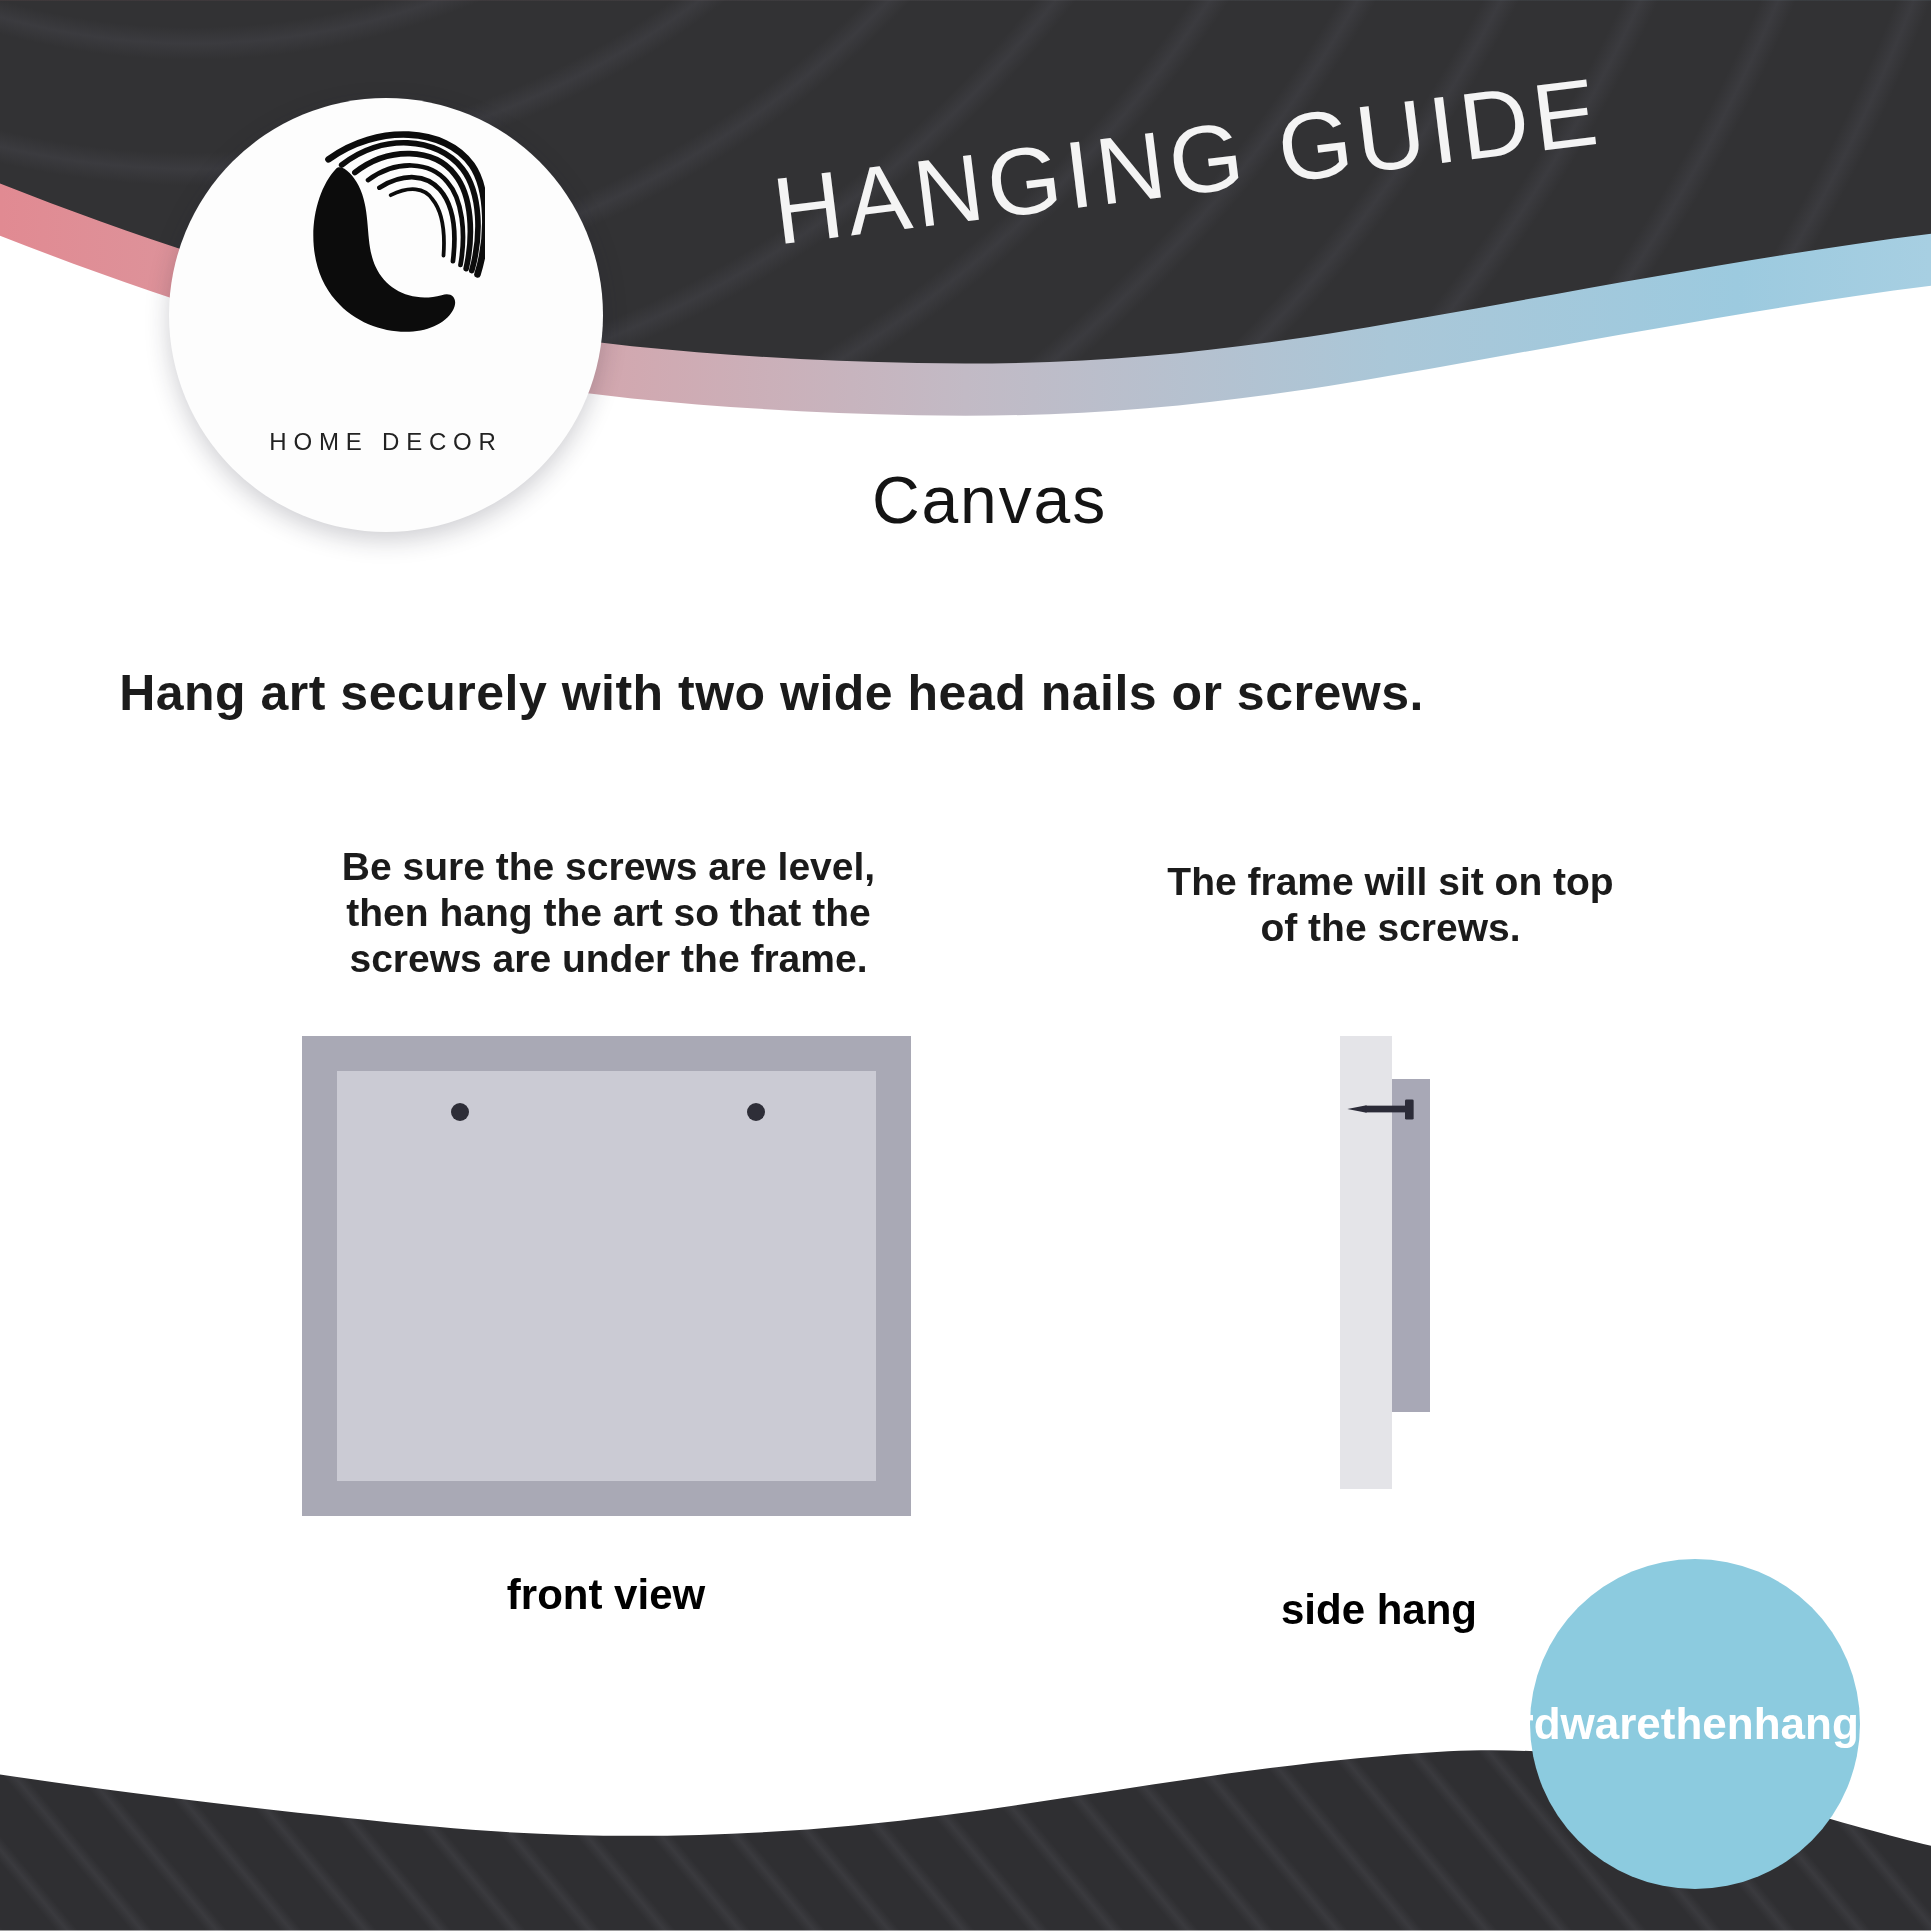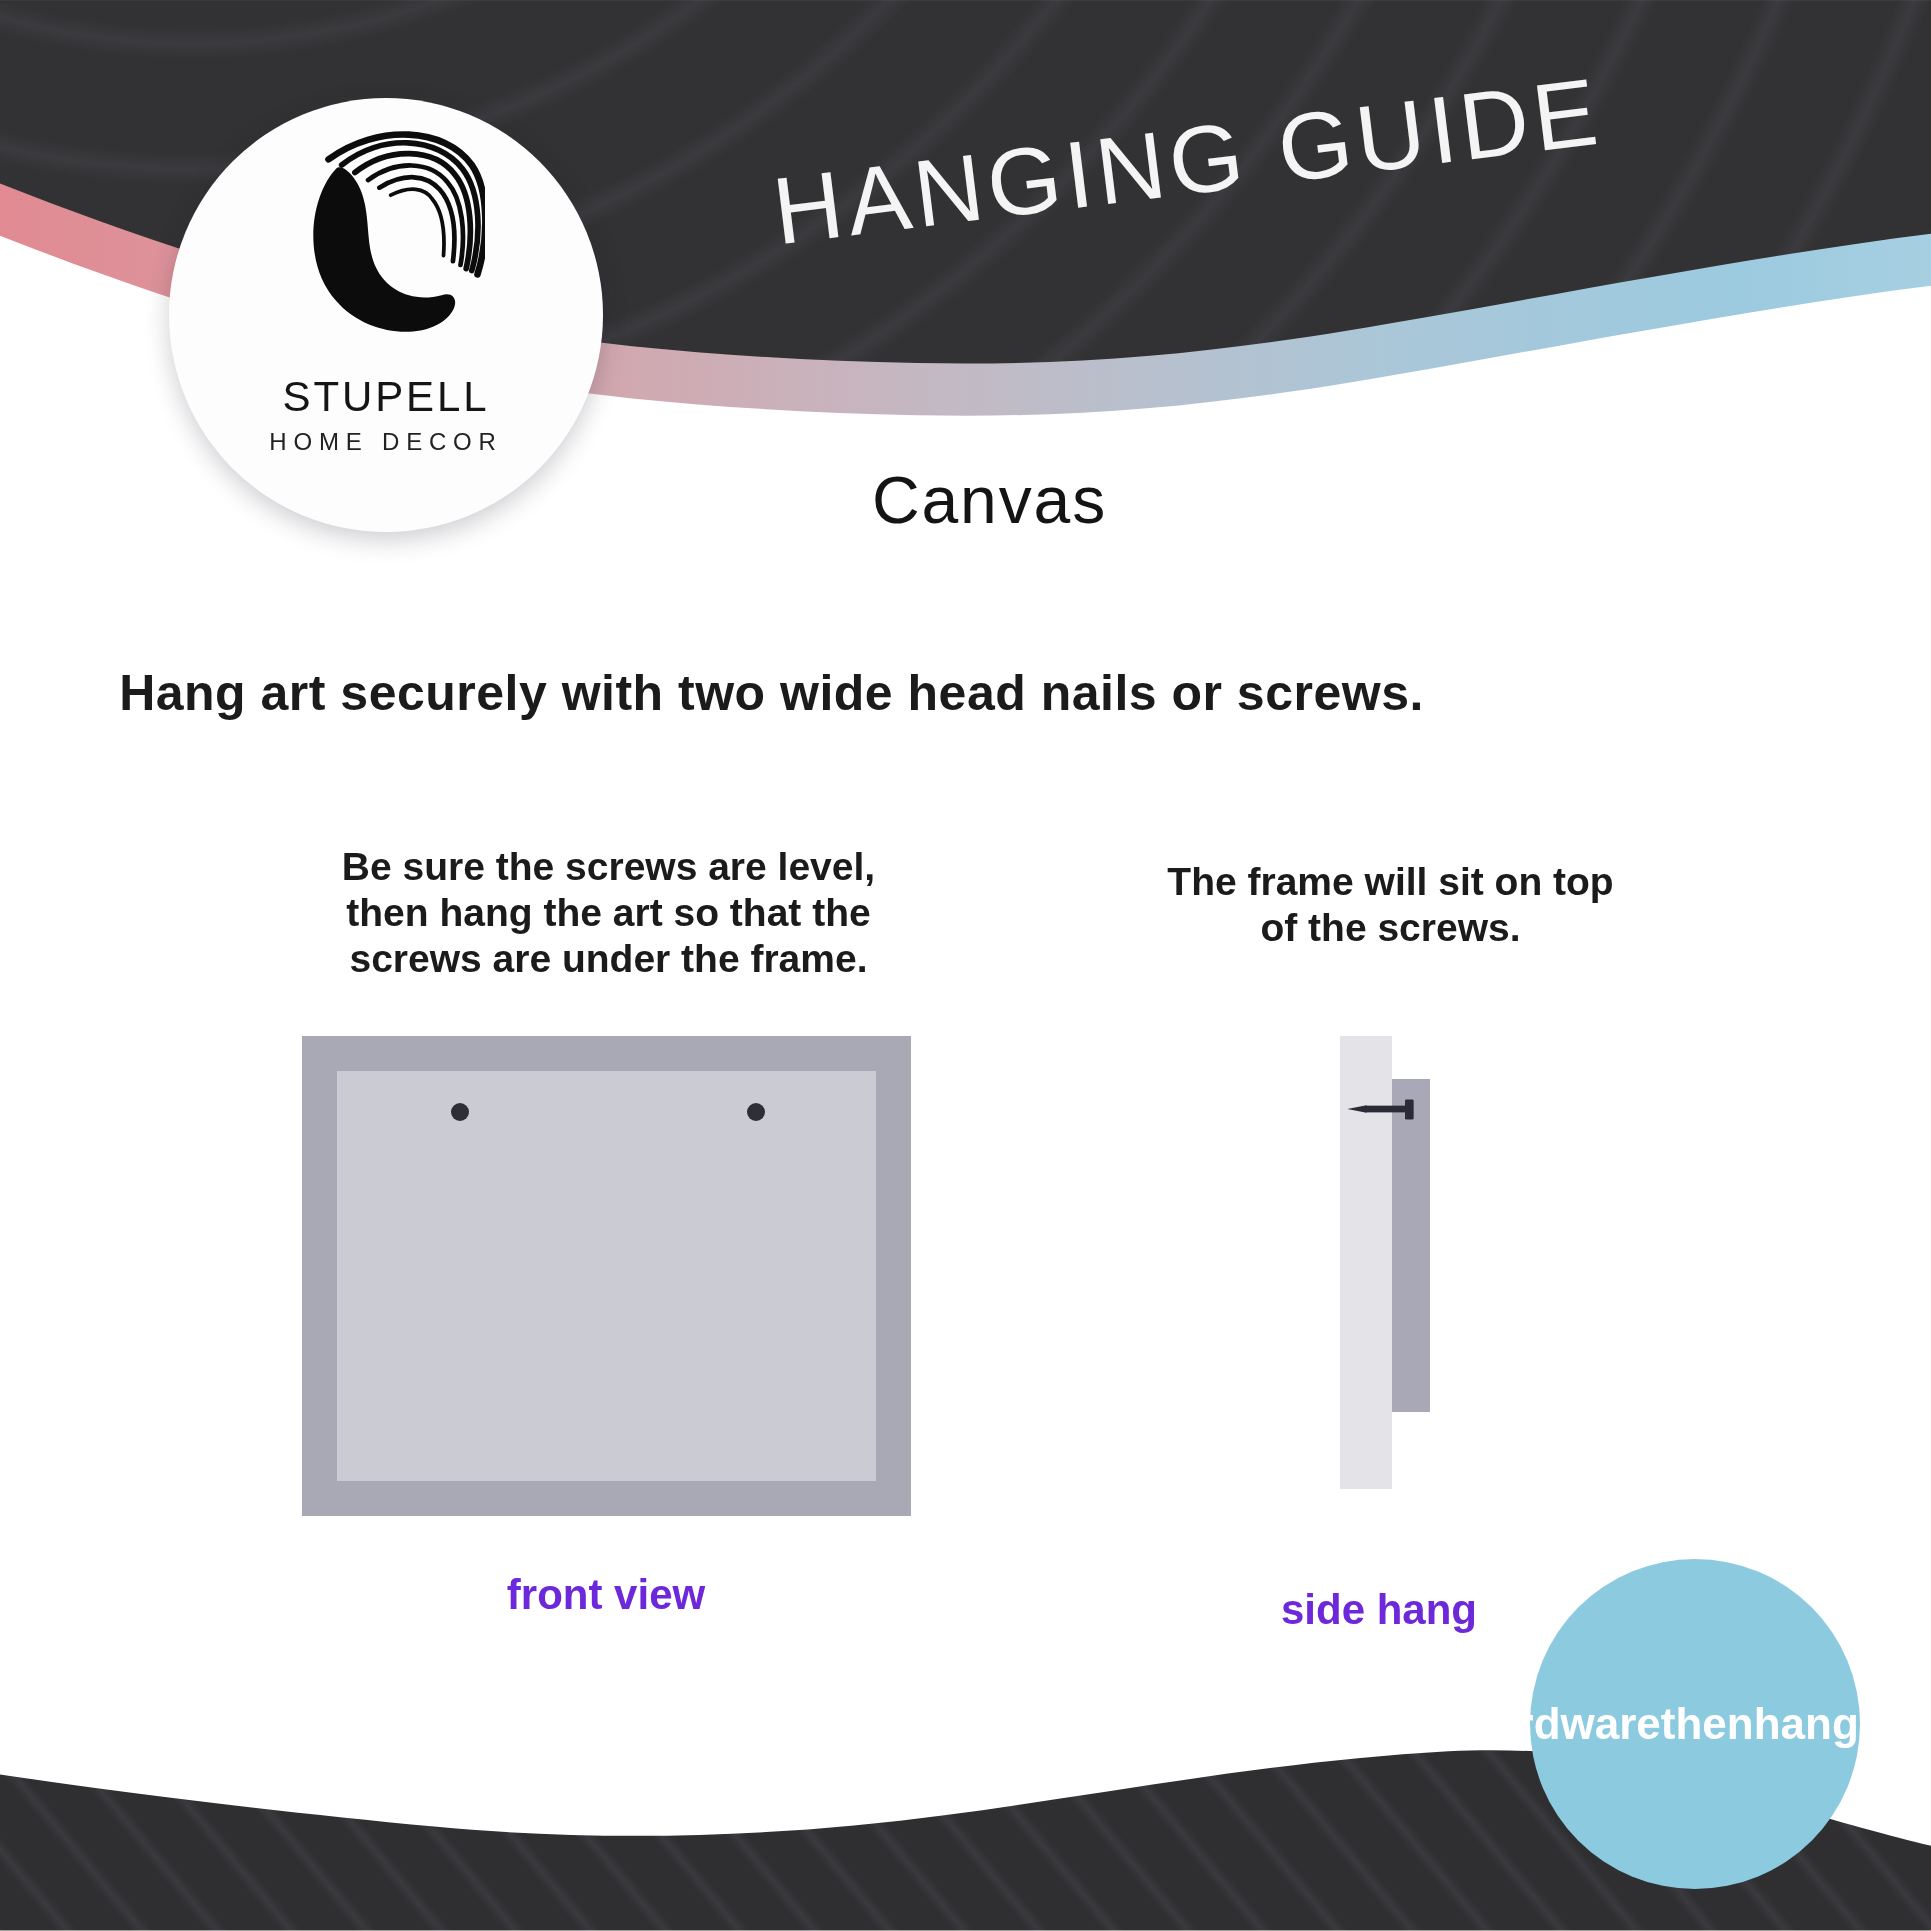--- a/index.html
+++ b/index.html
@@ -51,21 +51,21 @@
   #front-frame{
     position:absolute;left:302px;top:1036px;width:609px;height:480px;
     box-sizing:border-box;border:35px solid #a9a9b5;background:#cbcbd4;
   }
   .screw-dot{
     position:absolute;width:18.3px;height:18.3px;border-radius:50%;background:#2e2e38;
   }
   #screw-dot-left{left:451px;top:1103px;}
   #screw-dot-right{left:747px;top:1103px;}
 
-  .caption{font-size:42px;font-weight:700;line-height:50px;text-align:center;color:#6d28d9;}
+  .caption{font-size:42px;font-weight:700;line-height:50px;text-align:center;color:#000000;}
   #front-caption{position:absolute;left:413px;top:1570px;width:386px;}
   #side-caption{position:absolute;left:1186px;top:1585px;width:386px;}
 
   
   #side-wall{position:absolute;left:1340px;top:1036px;width:52px;height:453px;background:#e4e4e8;}
   #side-frame{position:absolute;left:1392px;top:1079px;width:38px;height:333px;background:#a8a8b6;}
   #nail-icon{position:absolute;left:1345px;top:1097px;}
 
   
   #footer-svg{position:absolute;left:0;top:1641px;}
@@ -114,21 +114,20 @@
       <g fill="none" stroke="#0c0c0c" stroke-linecap="round">
         <path d="M44,30 C96,-8 168,-4 196,36 C214,62 214,114 202,152" stroke-width="7"></path>
         <path d="M58,36 C100,2 160,6 186,40 C206,66 206,112 196,148" stroke-width="6"></path>
         <path d="M72,44 C108,16 156,18 178,46 C196,68 198,110 190,146" stroke-width="6"></path>
         <path d="M86,52 C116,30 152,32 170,54 C186,72 190,108 184,142" stroke-width="5"></path>
         <path d="M98,60 C124,44 148,46 162,62 C176,78 180,106 176,138" stroke-width="5"></path>
         <path d="M110,68 C130,58 146,60 154,72 C164,84 168,104 166,132" stroke-width="4"></path>
       </g>
       <path d="M52,40 C24,70 16,140 52,180 C88,222 158,222 176,190 C182,179 176,170 164,174 C134,182 106,170 94,144 C82,118 90,86 76,58 C70,46 58,34 52,40 Z" fill="#0c0c0c"></path>
     </svg>
-    <div id="brand-name">STUPELL</div>
     <div id="brand-tagline">HOME DECOR</div>
   </div>
 
   <div id="product-type">Canvas</div>
   <div id="instruction">Hang art securely with two wide head nails or screws.</div>
 
   <div id="front-note" class="note">
     <div>Be sure the screws are level,</div>
     <div>then hang the art so that the</div>
     <div>screws are under the frame.</div>

